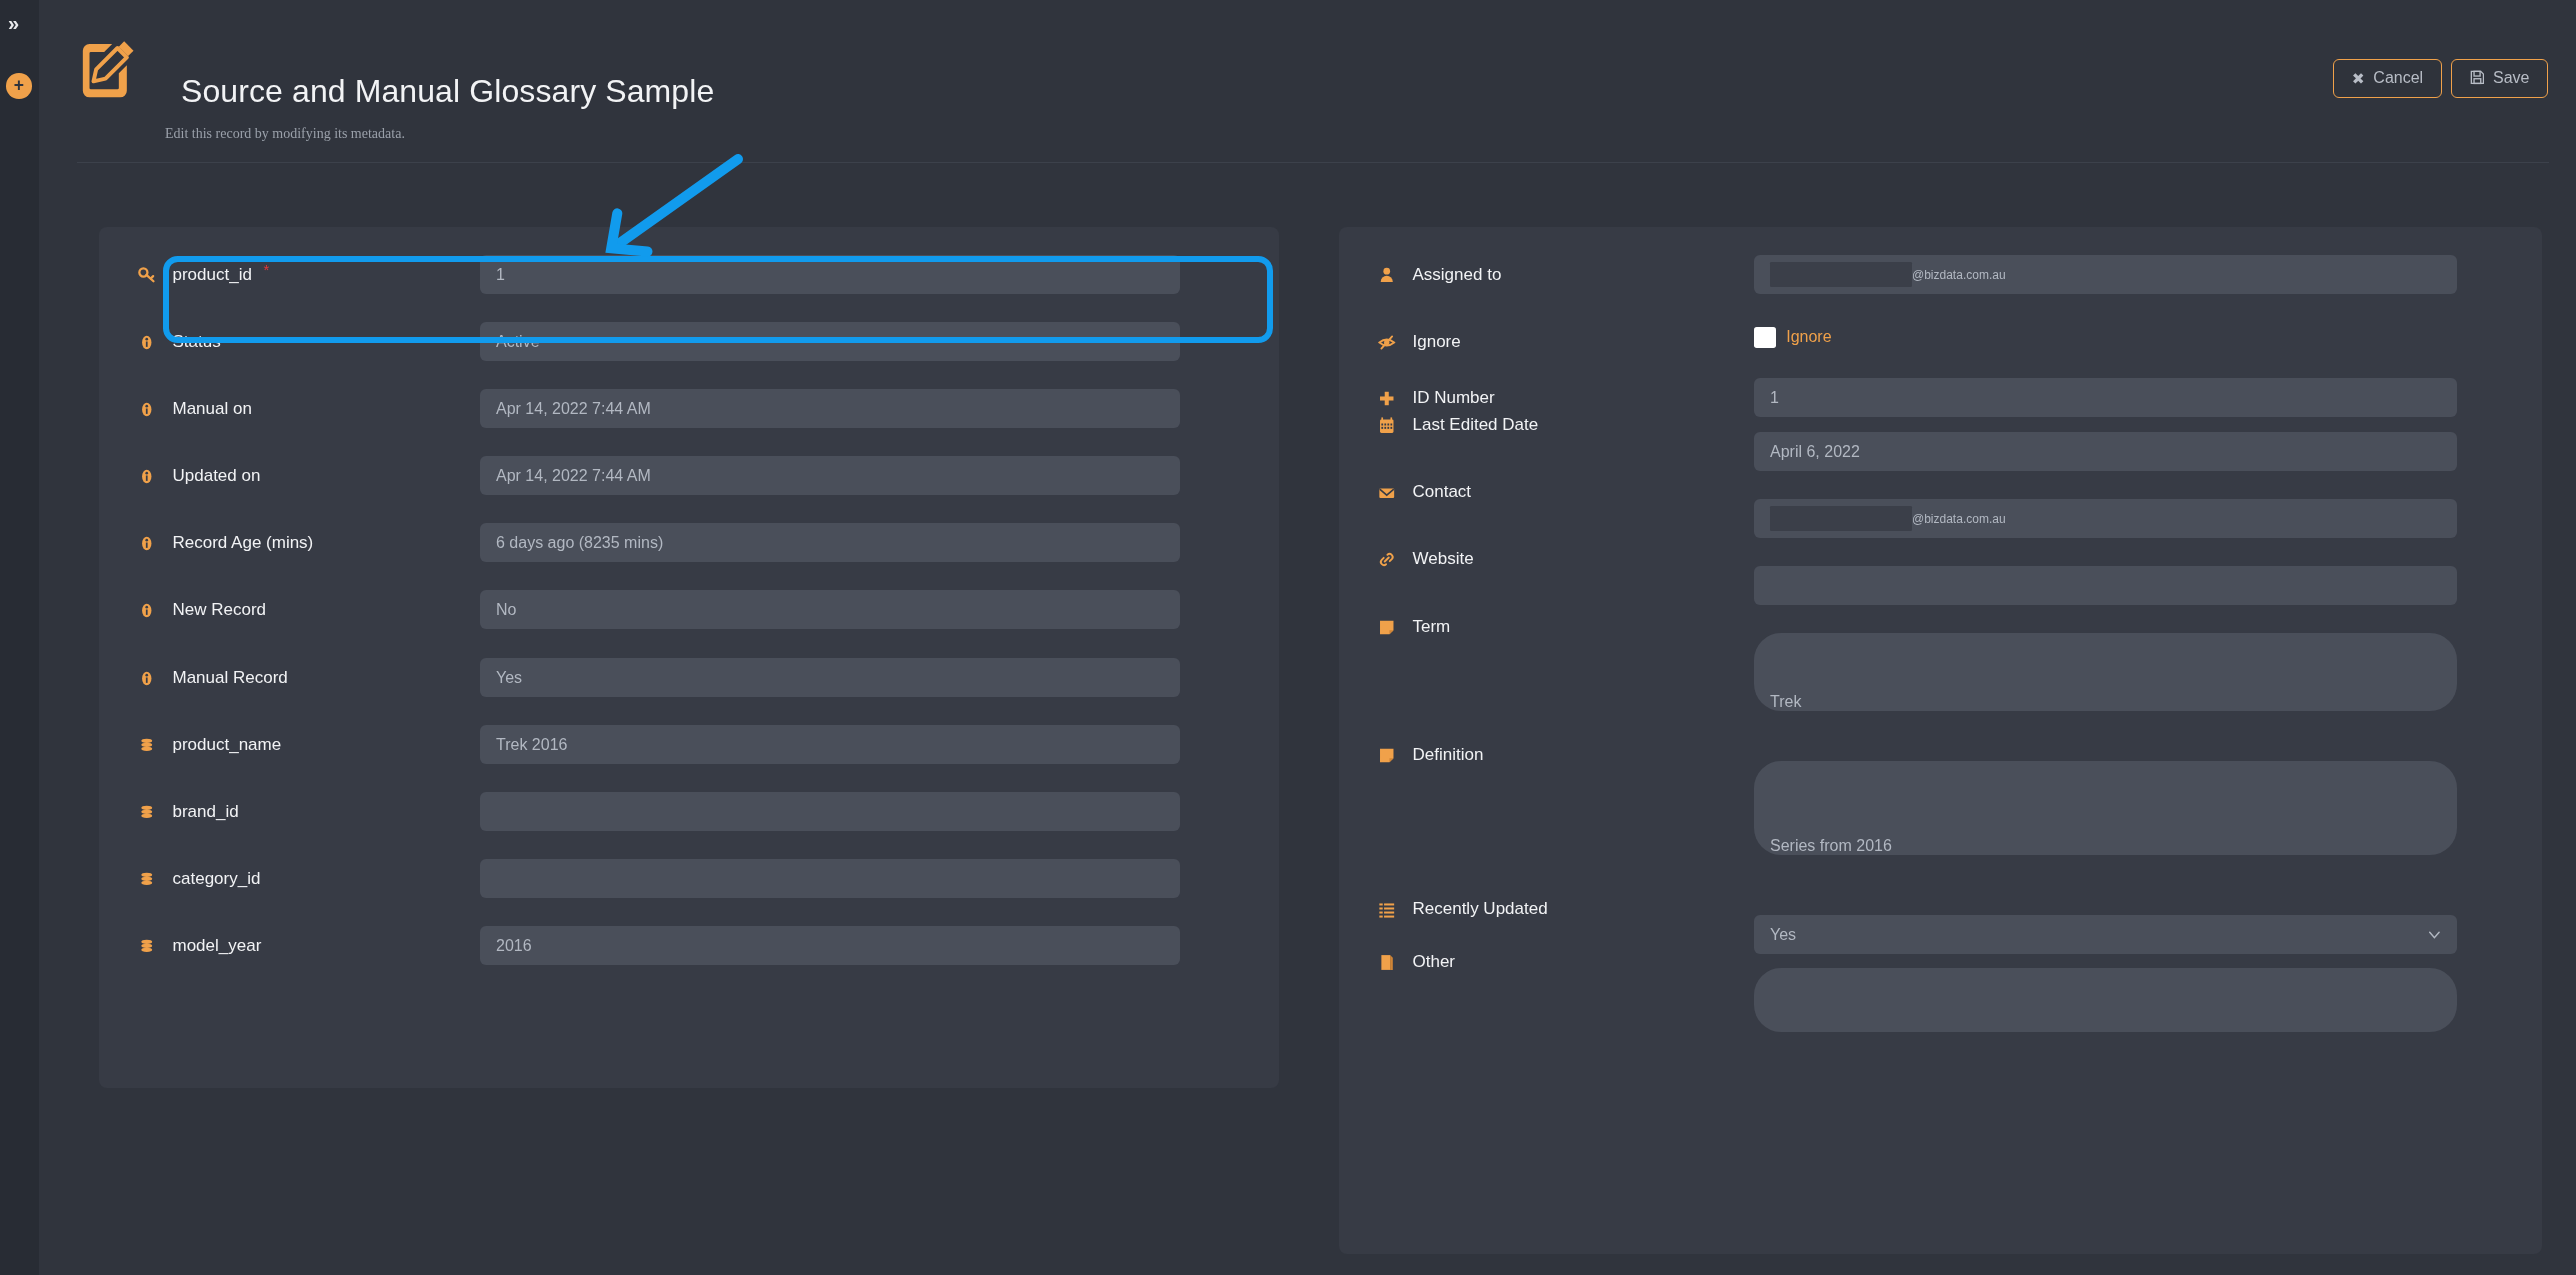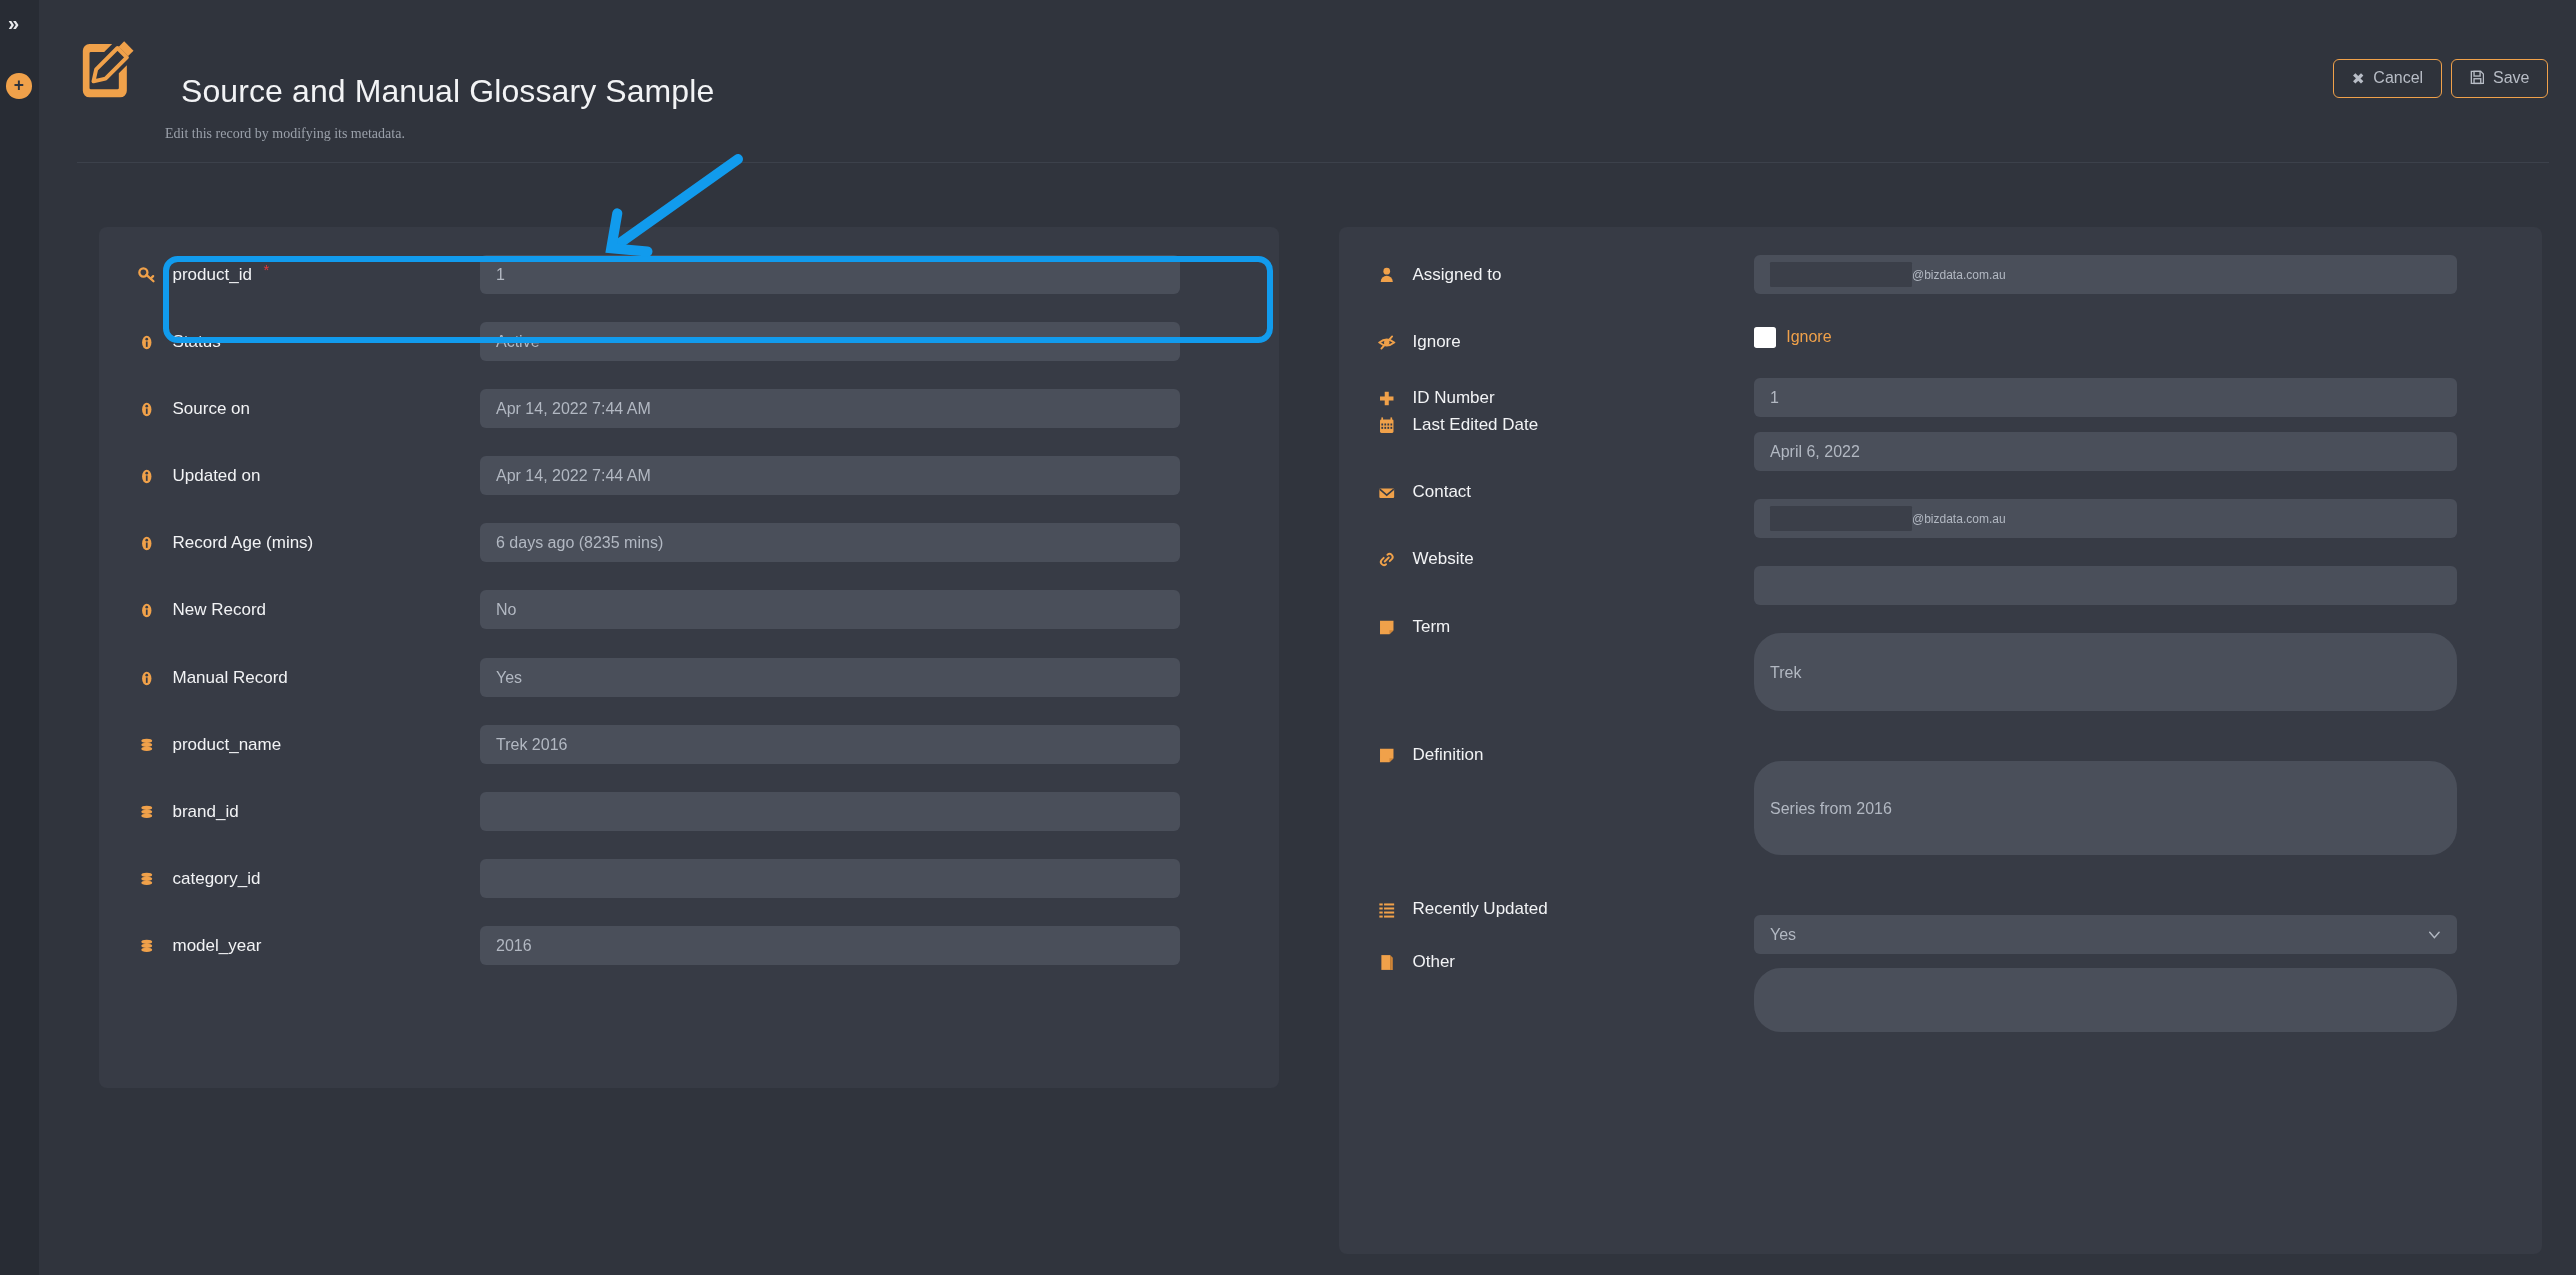--- a/index.html
+++ b/index.html
@@ -147,21 +147,21 @@
     color: #b2b8c2;
     font-size: 16px;
     box-sizing: border-box;
     padding: 0 16px;
     display: flex;
     align-items: center;
   }
   .ctrl.input { height: 39px; top: 13.4px; }
   #panel-left  .ctrl { left: 381px; width: 700px; }
   #panel-right .ctrl { left: 415px; width: 703px; }
-  .ctrl.area { align-items: center; padding-top: 1px; border-radius: 27px; }
+  .ctrl.area { align-items: flex-end; padding-top: 1px; border-radius: 27px; }
 
   
   #panel-right .field-row { height: 66px; }
 
   
   .chk-wrap {
     position: absolute;
     left: 415px; top: 17.5px;
     display: flex;
     align-items: center;
@@ -277,21 +277,21 @@
           <span>Active</span>
         </div>
       </div>
       <div class="field-row" style="top:149px">
         <div class="field-label">
           <svg class="ico" viewBox="0 0 26 28">
             <ellipse cx="13" cy="14" rx="7" ry="10" fill="#f0a14a"></ellipse>
             <circle cx="13" cy="9" r="2" fill="#373b45"></circle>
             <rect x="11.7" y="12.5" width="2.6" height="8" fill="#373b45"></rect>
           </svg>
-          <span>Source on</span>
+          <span>Manual on</span>
         </div>
         <div class="ctrl input">
           <span>Apr 14, 2022 7:44 AM</span>
         </div>
       </div>
       <div class="field-row" style="top:216px">
         <div class="field-label">
           <svg class="ico" viewBox="0 0 26 28">
             <ellipse cx="13" cy="14" rx="7" ry="10" fill="#f0a14a"></ellipse>
             <circle cx="13" cy="9" r="2" fill="#373b45"></circle>

